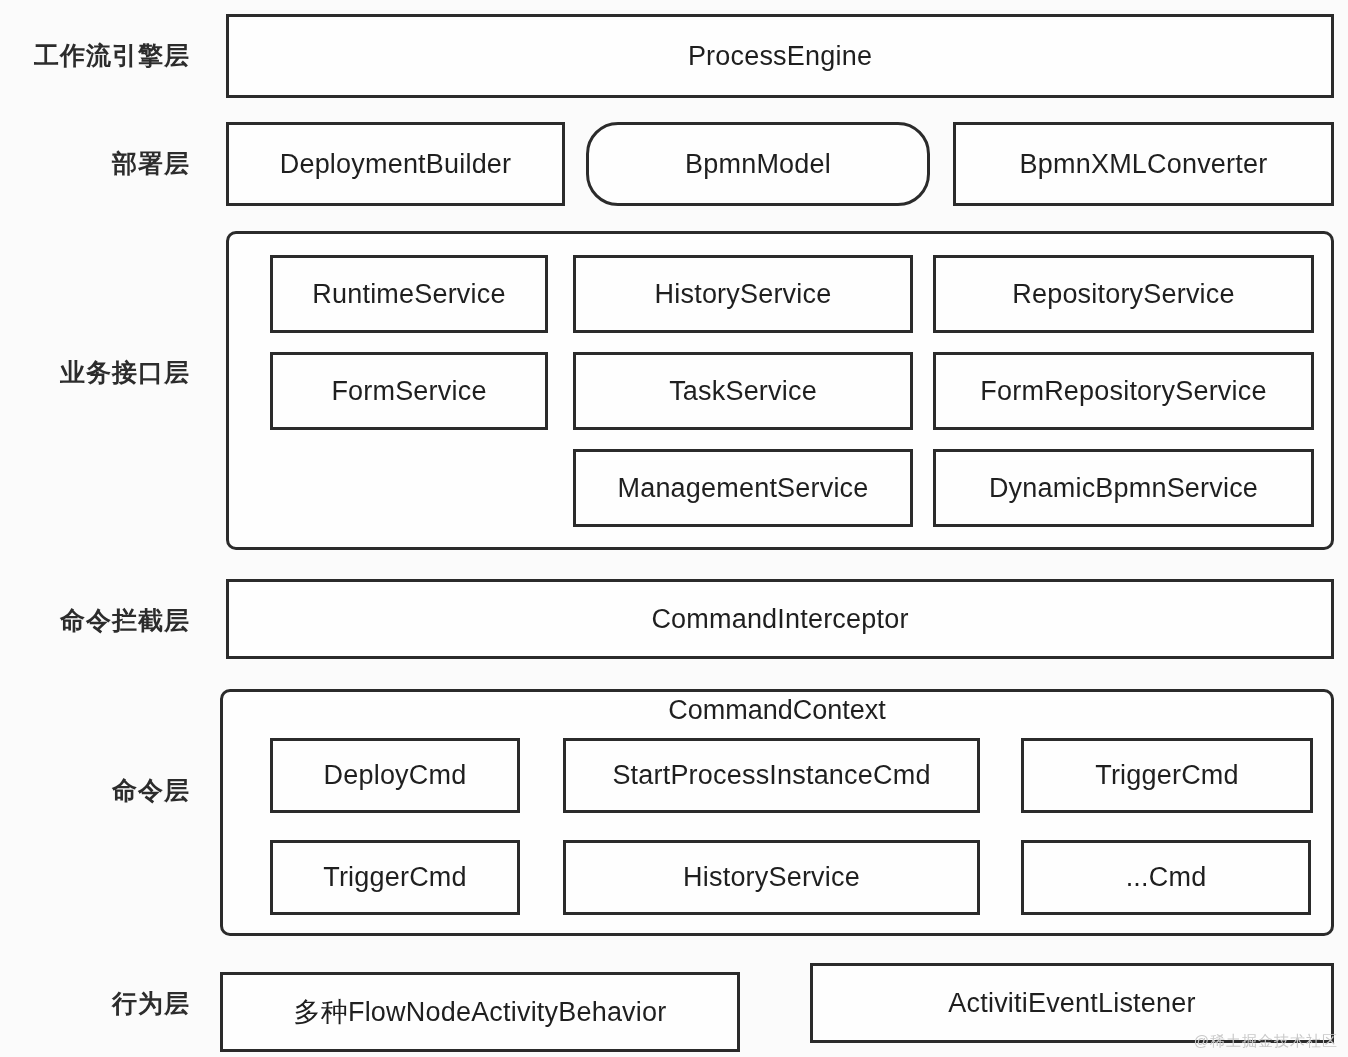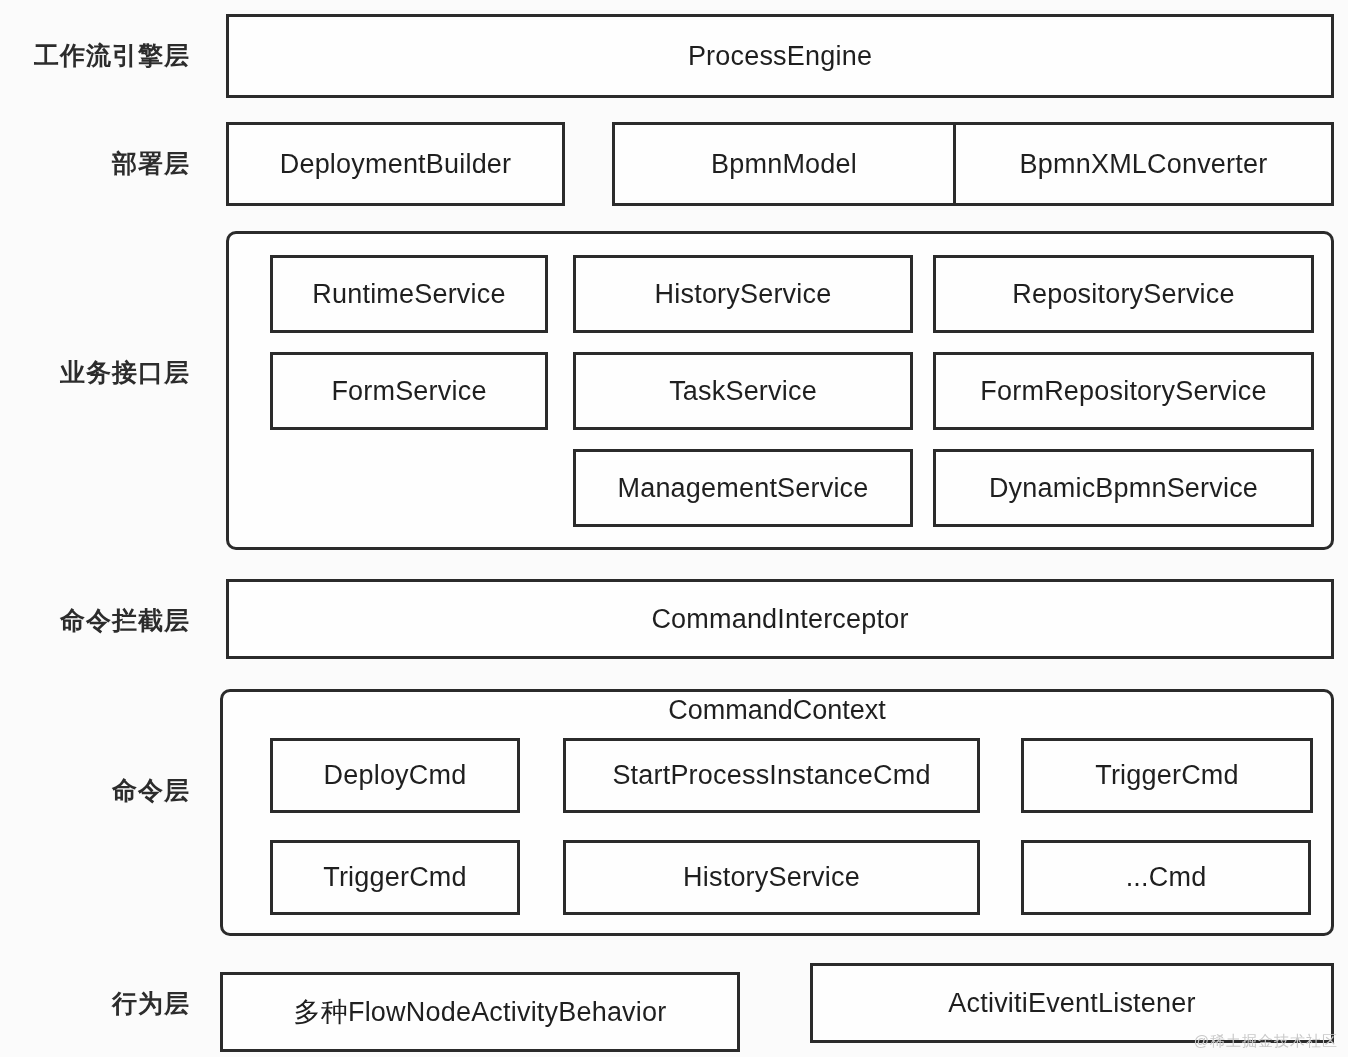--- a/index.html
+++ b/index.html
@@ -79,21 +79,21 @@
 
 <div id="diagram">
 
   <div class="layer-label" style="top:40px;">工作流引擎层</div>
 
   <div class="box" style="left:226px; top:14px; width:1108px; height:84px;">ProcessEngine</div>
 
   <div class="layer-label" style="top:148px;">部署层</div>
 
   <div class="box" style="left:226px; top:122px; width:339px; height:84px;">DeploymentBuilder</div>
-  <div class="box" style="left:612px; top:122px; width:344px; height:84px;">BpmnModel</div>
+  <div class="box" style="left:586px; top:122px; width:344px; height:84px;border-radius:32px;">BpmnModel</div>
   <div class="box" style="left:953px; top:122px; width:381px; height:84px;">BpmnXMLConverter</div>
 
   <div class="layer-label" style="top:357px;">业务接口层</div>
 
   <div class="group" style="left:226px; top:231px; width:1108px; height:319px;"></div>
 
   <div class="box" style="left:270px; top:255px; width:278px; height:78px;">RuntimeService</div>
   <div class="box" style="left:573px; top:255px; width:340px; height:78px;">HistoryService</div>
   <div class="box" style="left:933px; top:255px; width:381px; height:78px;">RepositoryService</div>
 

